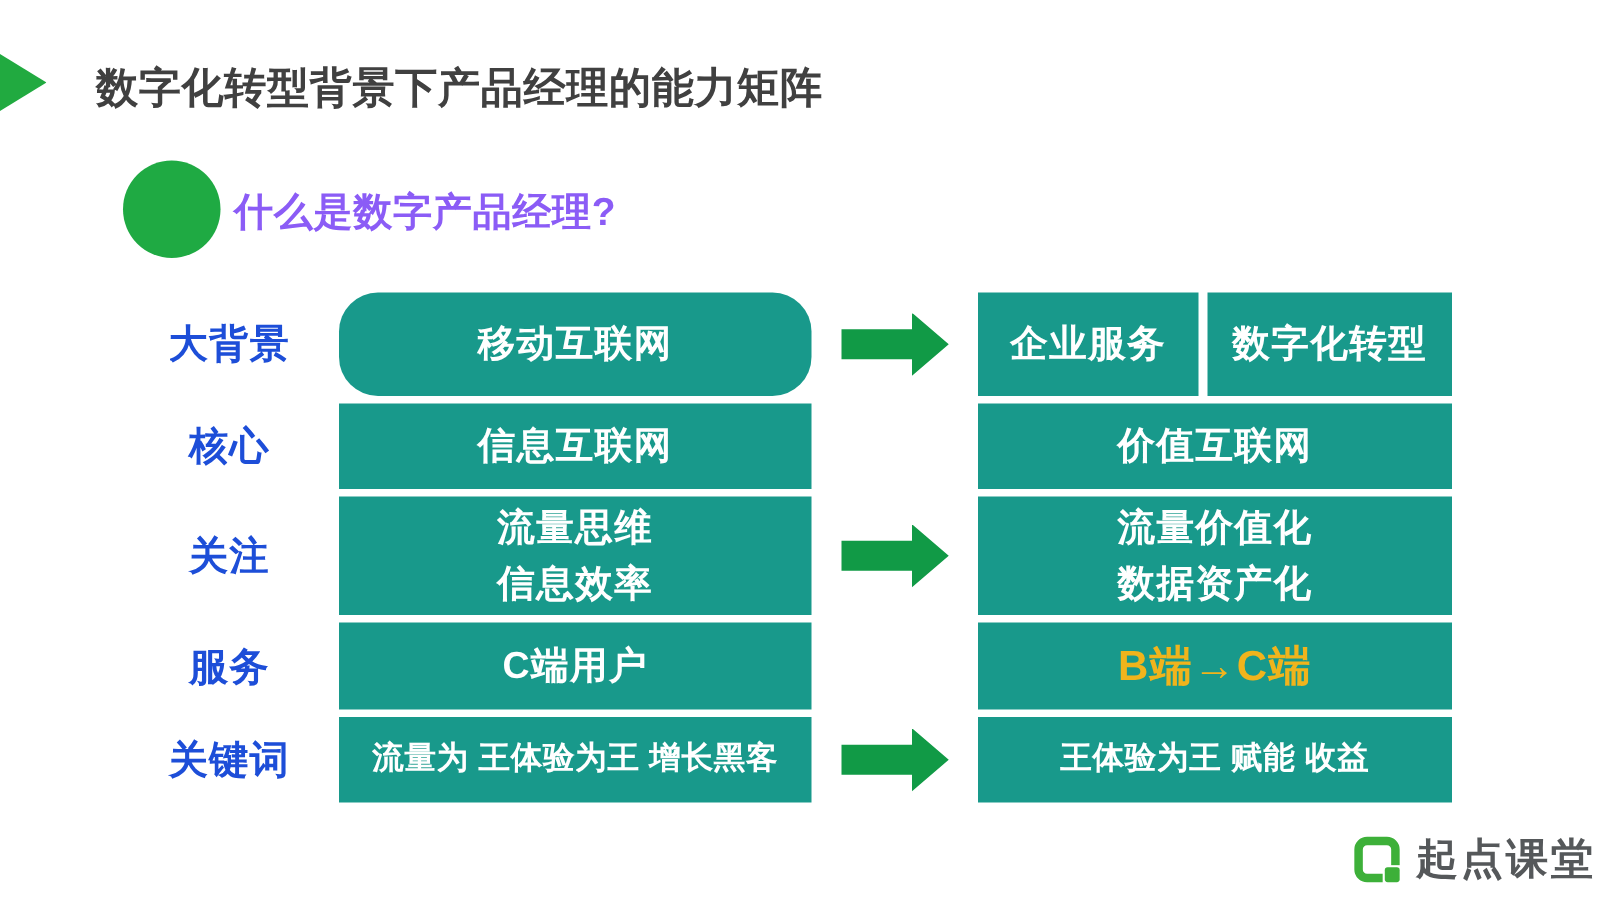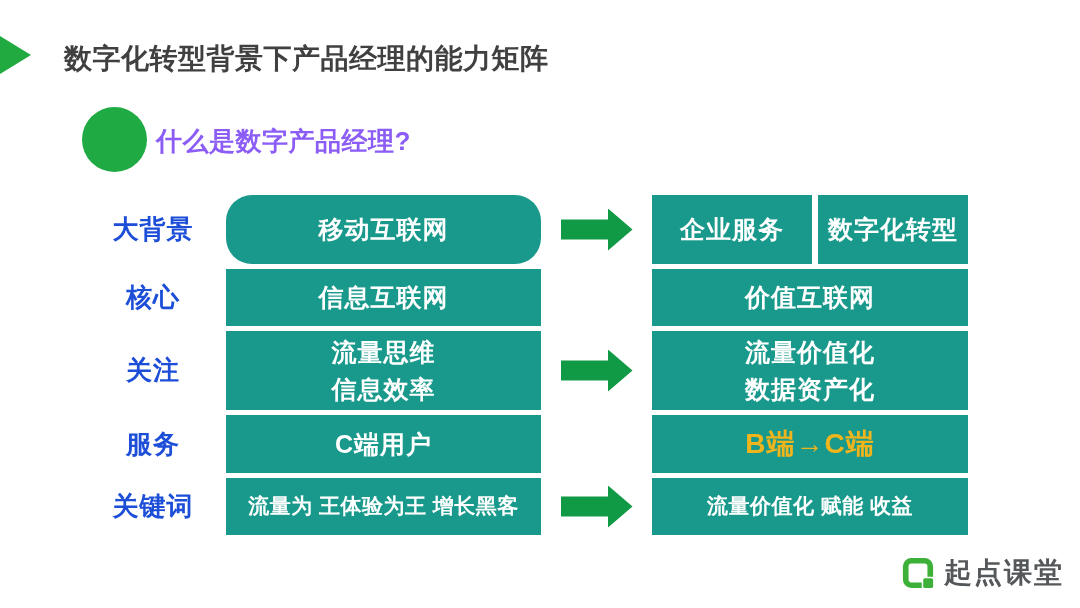--- a/index.html
+++ b/index.html
@@ -43,21 +43,21 @@
     background:#18998b;color:#ffffff;font-weight:700;
     display:flex;flex-direction:column;align-items:center;justify-content:center;
     text-align:center;width:100%;height:100%;
     font-size:25px;line-height:1.45;letter-spacing:1px;
   }
   .tbox.latin{font-size:27px;letter-spacing:0;}
   .tbox.small{font-size:21px;letter-spacing:.5px;}
   .tbox .hl{color:#f0b41c;font-size:28px;font-weight:800;}
   .b1l{width:135px;flex:none;}
   .b2l{flex:1;border-radius:26px;}
-  .b1r{width:160px;flex:none;text-align:right;}
+  .b1r{width:147px;flex:none;text-align:right;}
   .b2r{flex:1;}
   .arrow-cell{display:flex;align-items:center;justify-content:center;}
   .block-arrow{
     width:72px;height:42px;background:#119a46;
     clip-path:polygon(0 26%,66% 26%,66% 0,100% 50%,66% 100%,66% 74%,0 74%);
   }
   
   .logo{
     position:absolute;right:16px;bottom:16px;
     display:flex;align-items:center;gap:9px;text-align:right;
@@ -129,21 +129,21 @@
     </div>
 
     <div class="row-label">关键词</div>
     <div class="cell">
       <div class="tbox small">流量为 王体验为王 增长黑客</div>
     </div>
     <div class="arrow-cell">
       <div class="block-arrow"></div>
     </div>
     <div class="cell">
-      <div class="tbox small">流量价值化 赋能 收益</div>
+      <div class="tbox small">王体验为王 赋能 收益</div>
     </div>
 
   </div>
 
   <div class="logo">
     <svg width="34" height="34" viewBox="0 0 36 36" aria-hidden="true">
       <rect x="5" y="5" width="26" height="26" rx="6" fill="none" stroke="#3db039" stroke-width="6"></rect>
       <rect x="22" y="22" width="14" height="14" fill="#ffffff"></rect>
       <rect x="23.5" y="23.5" width="10.5" height="10.5" rx="2" fill="#3db039"></rect>
     </svg>

